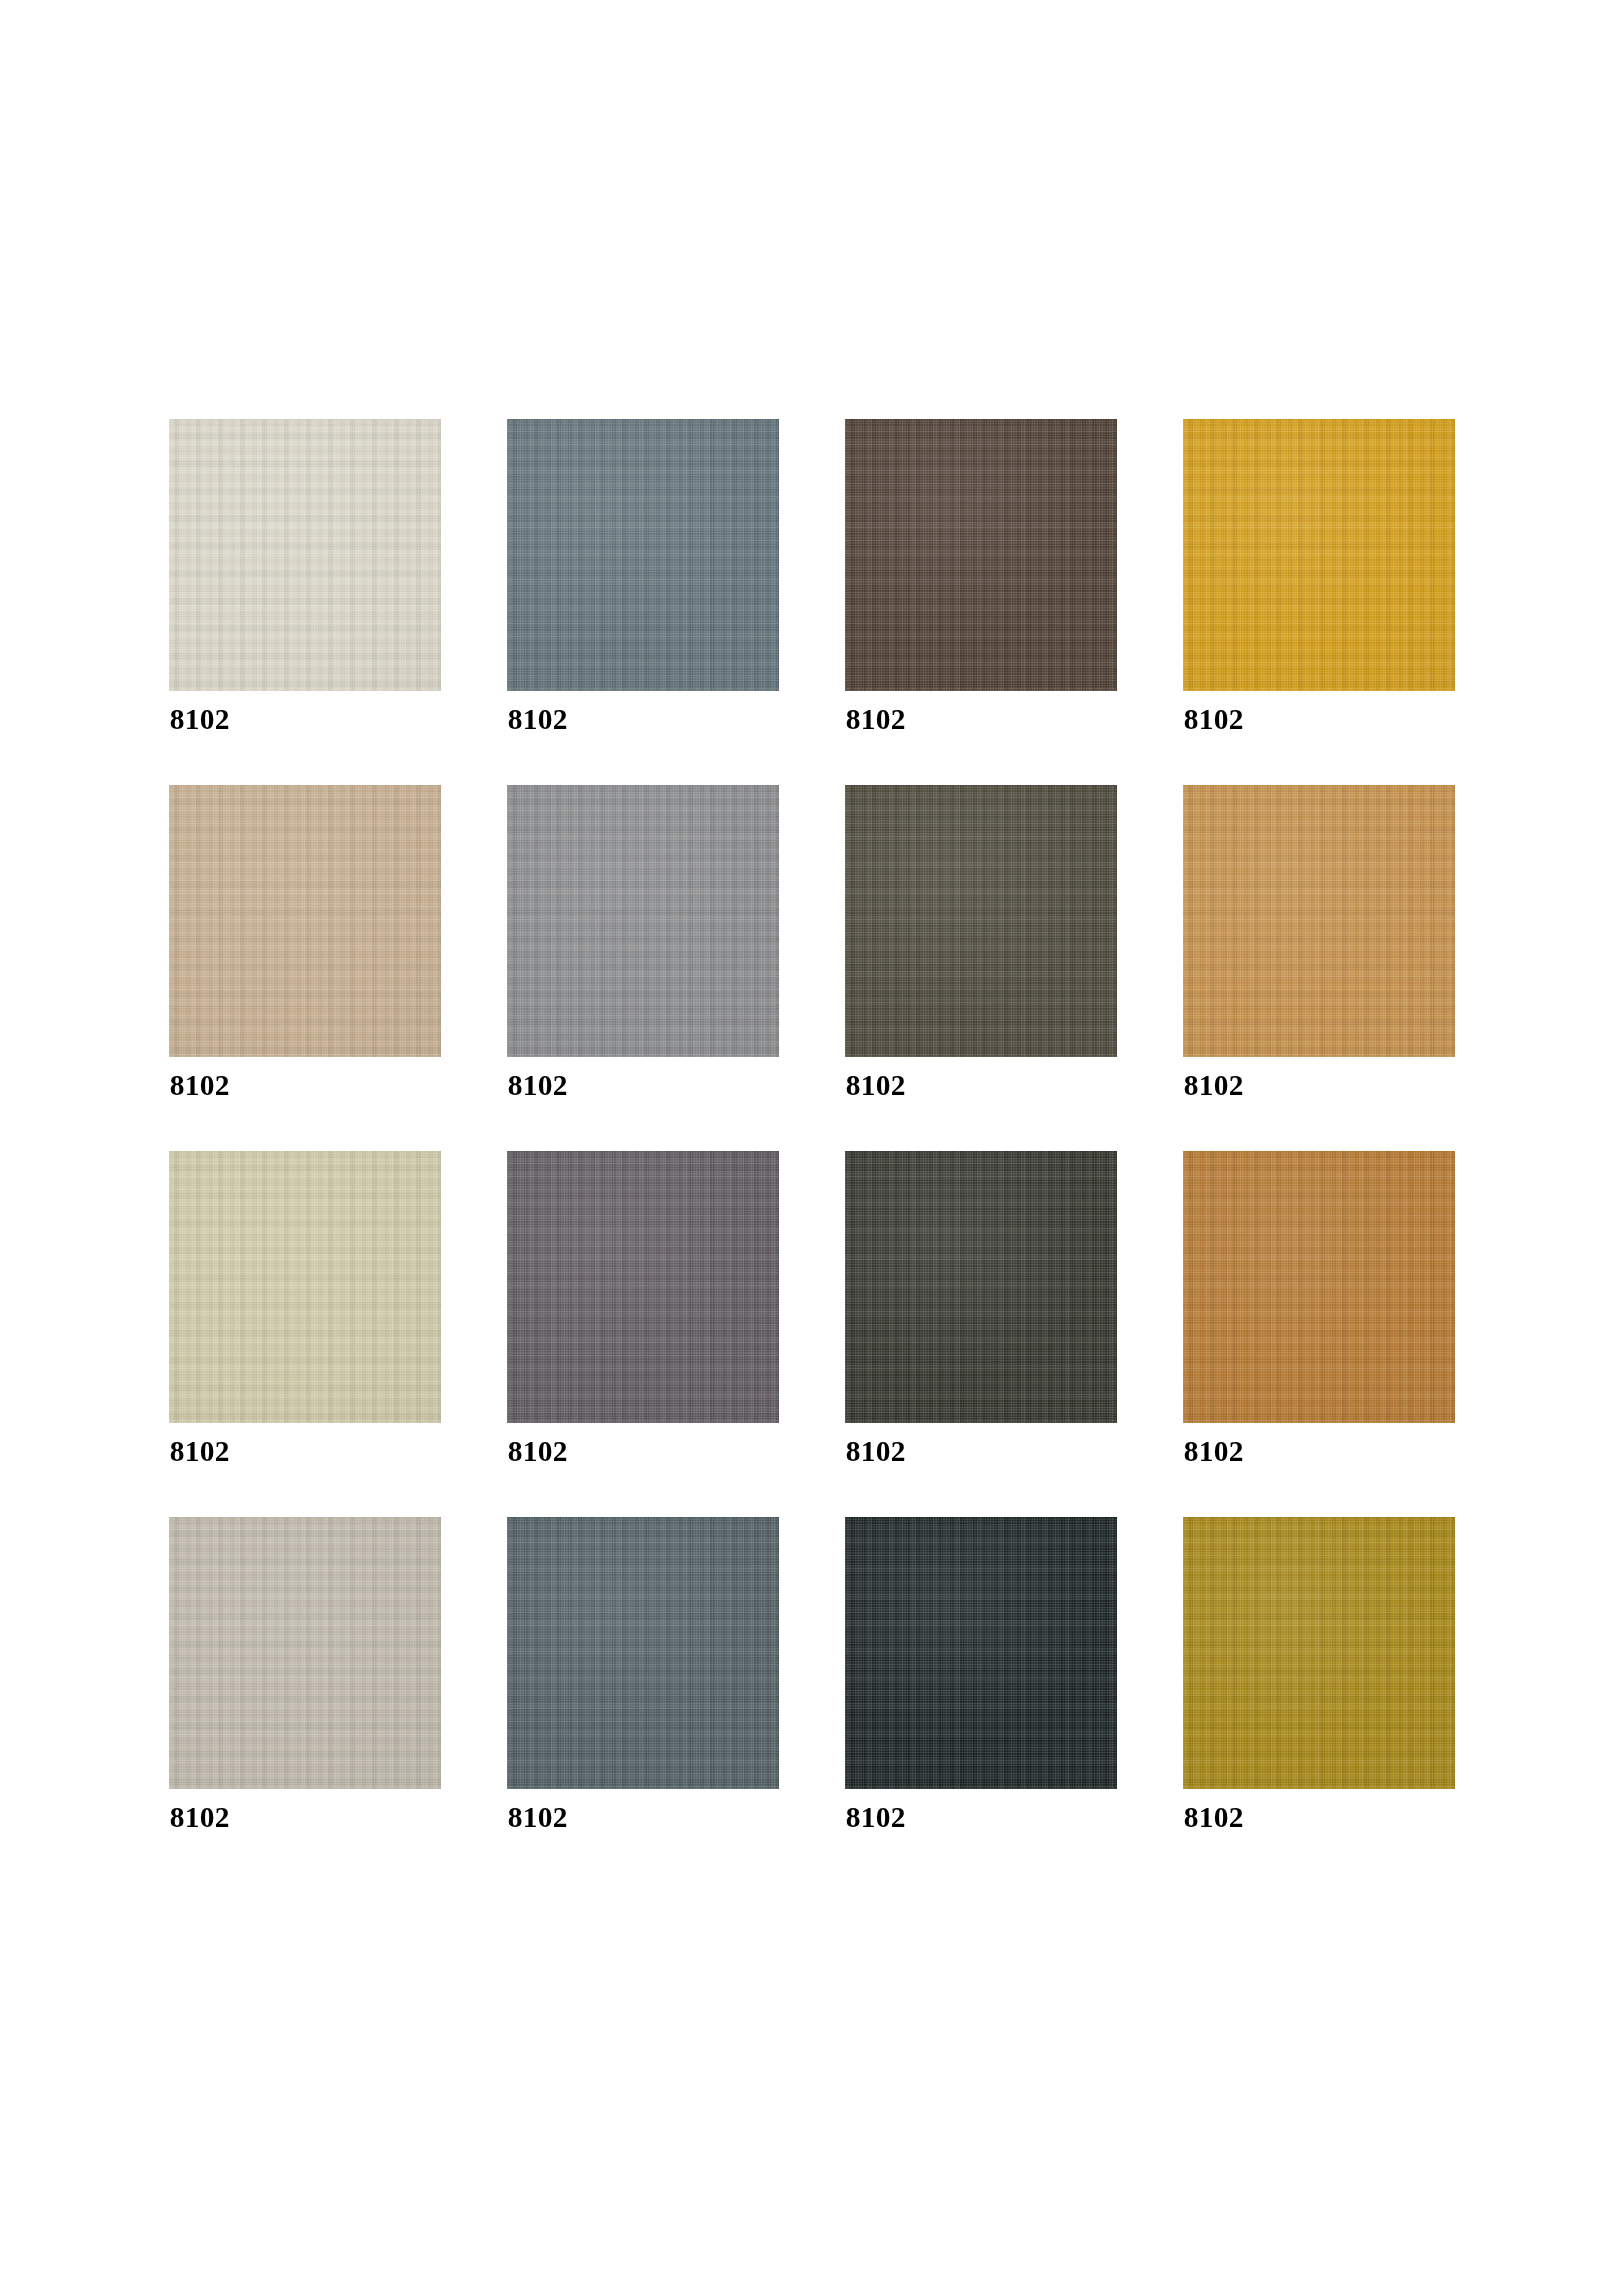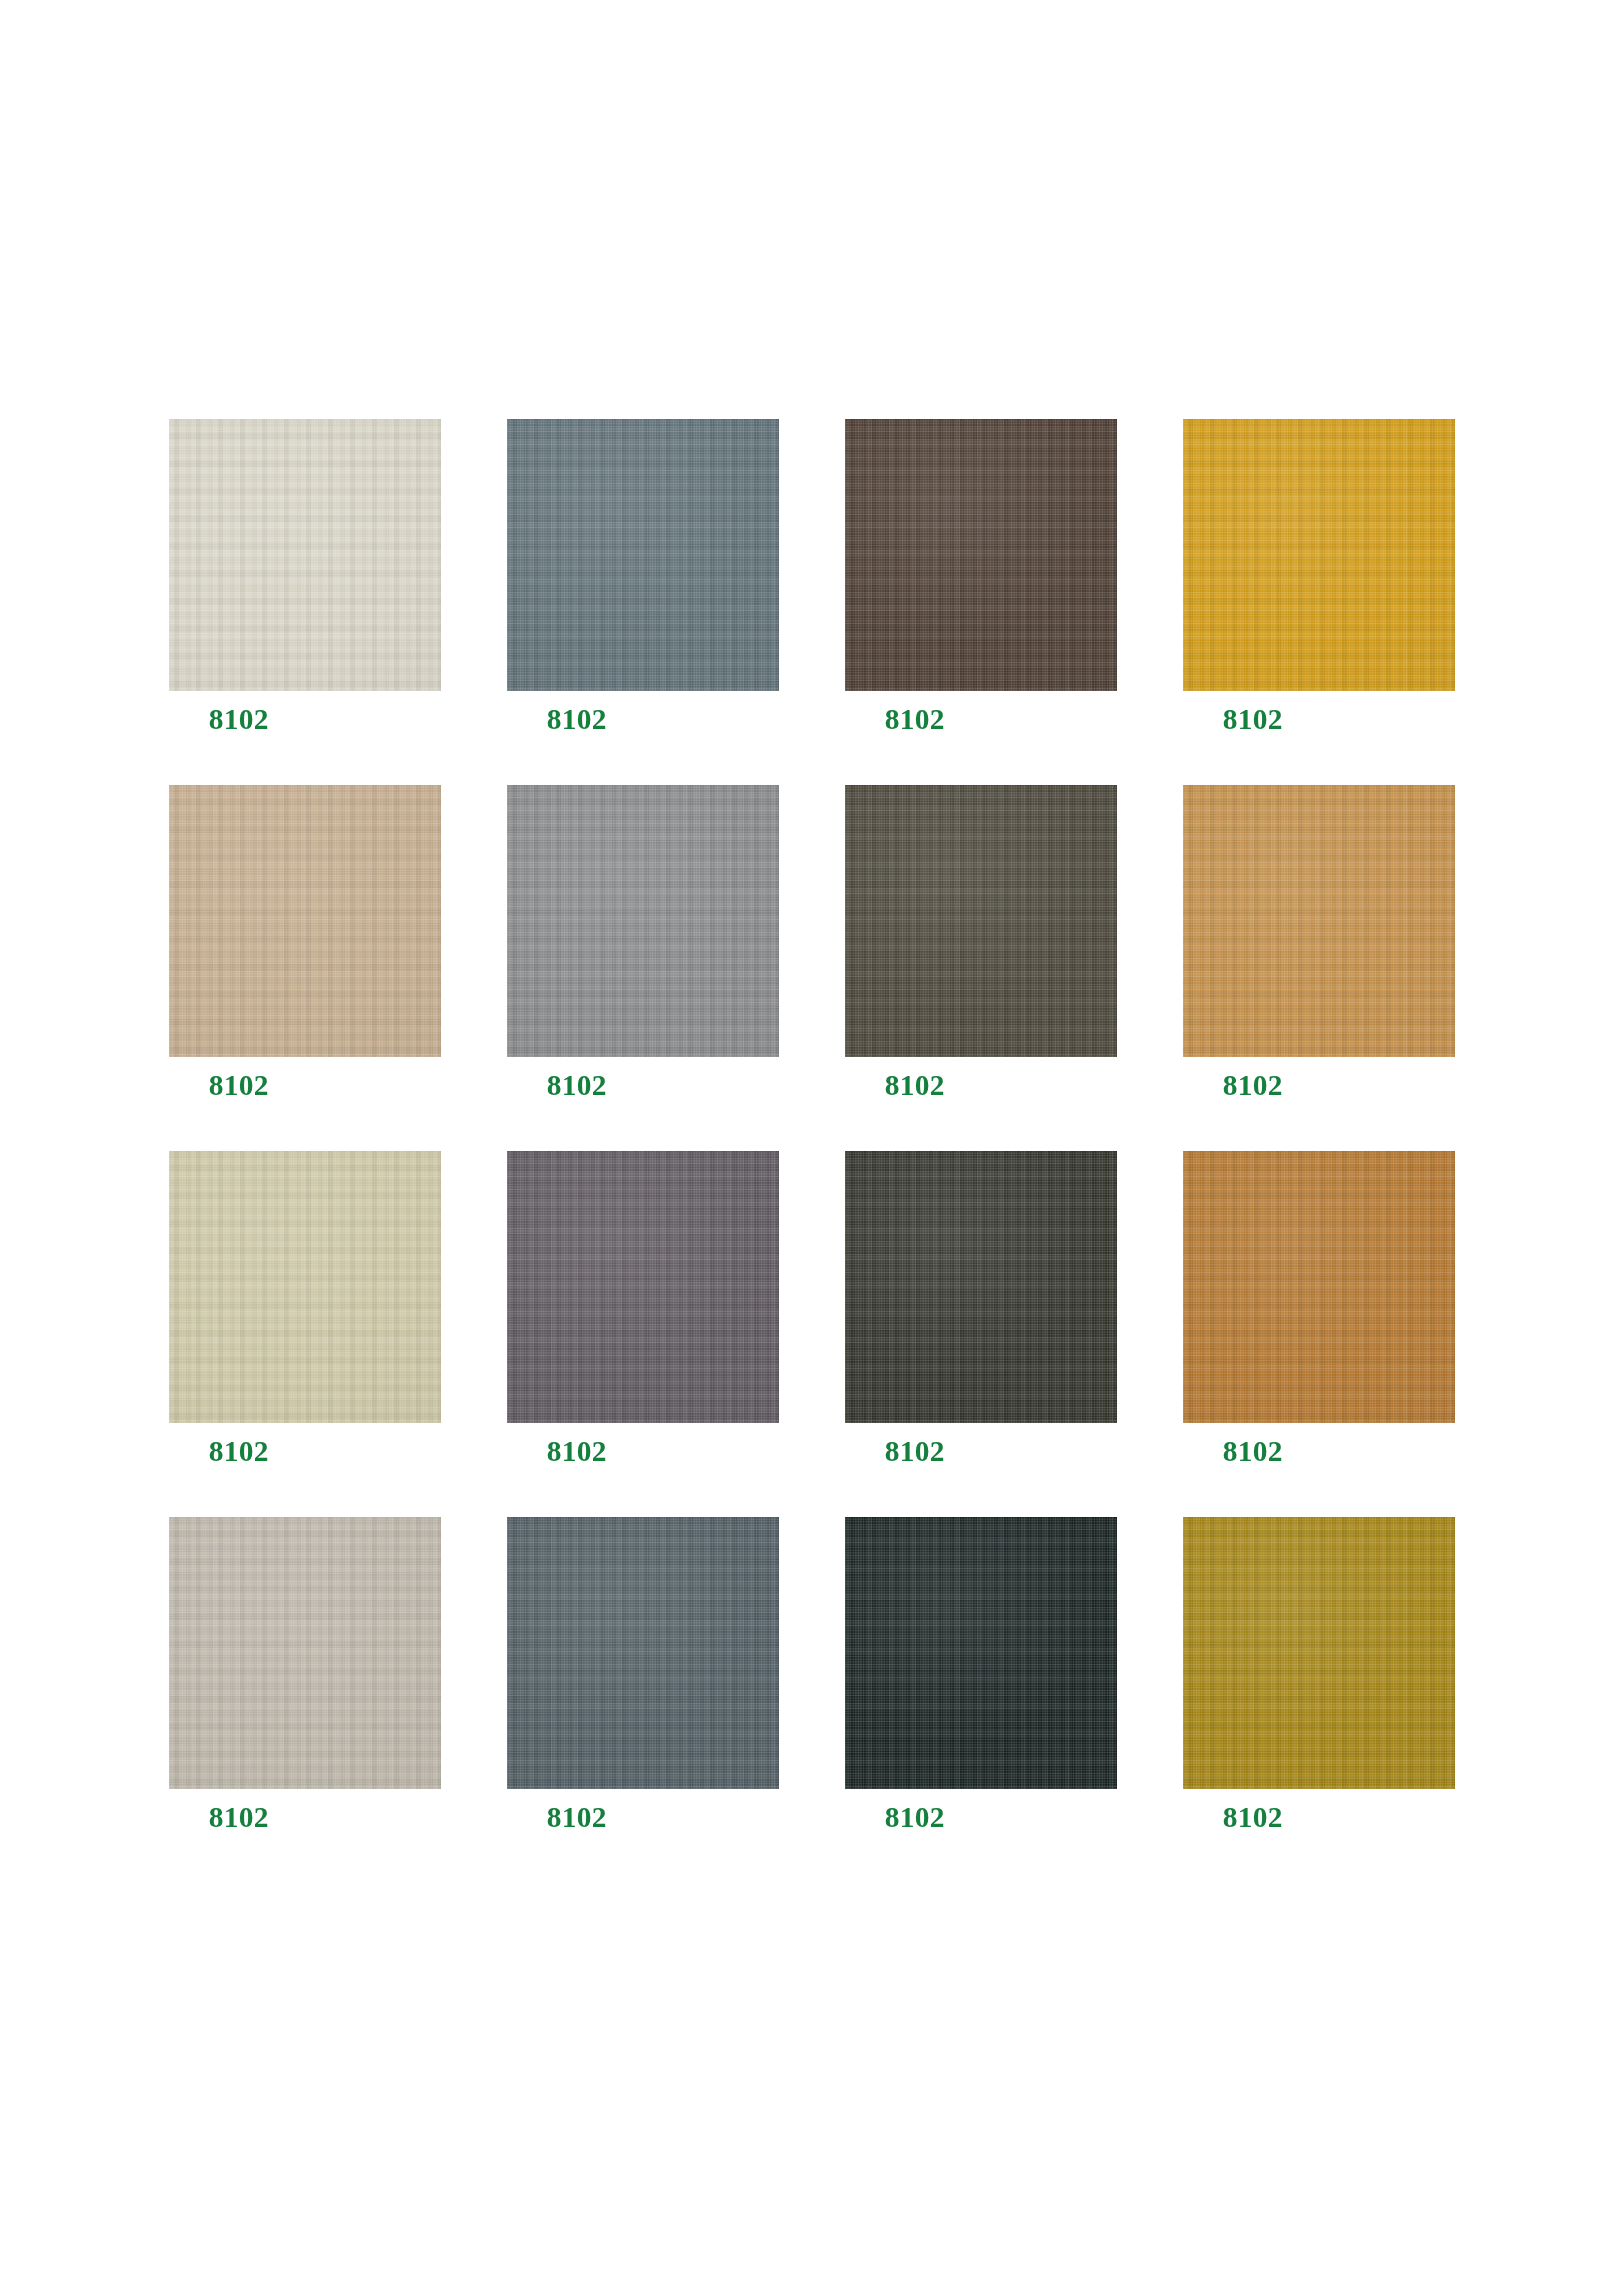--- a/index.html
+++ b/index.html
@@ -108,22 +108,21 @@
   .swatch-label {
     position: absolute;
     left: 0.7px;
     top: 286px;
     white-space: nowrap;
     font-family: "Liberation Serif", "DejaVu Serif", serif;
     font-weight: bold;
     font-size: 29.4px;
     line-height: 1;
     letter-spacing: 0.3px;
-    color: #15803d;
-    margin-left: 39px;
+    color: #000000;
   }
 </style>
 </head>
 <body>
 
 <div id="page" style="background: rgb(255, 255, 255);">
 
   <div id="swatch-grid">
 
     <div class="swatch-cell">

